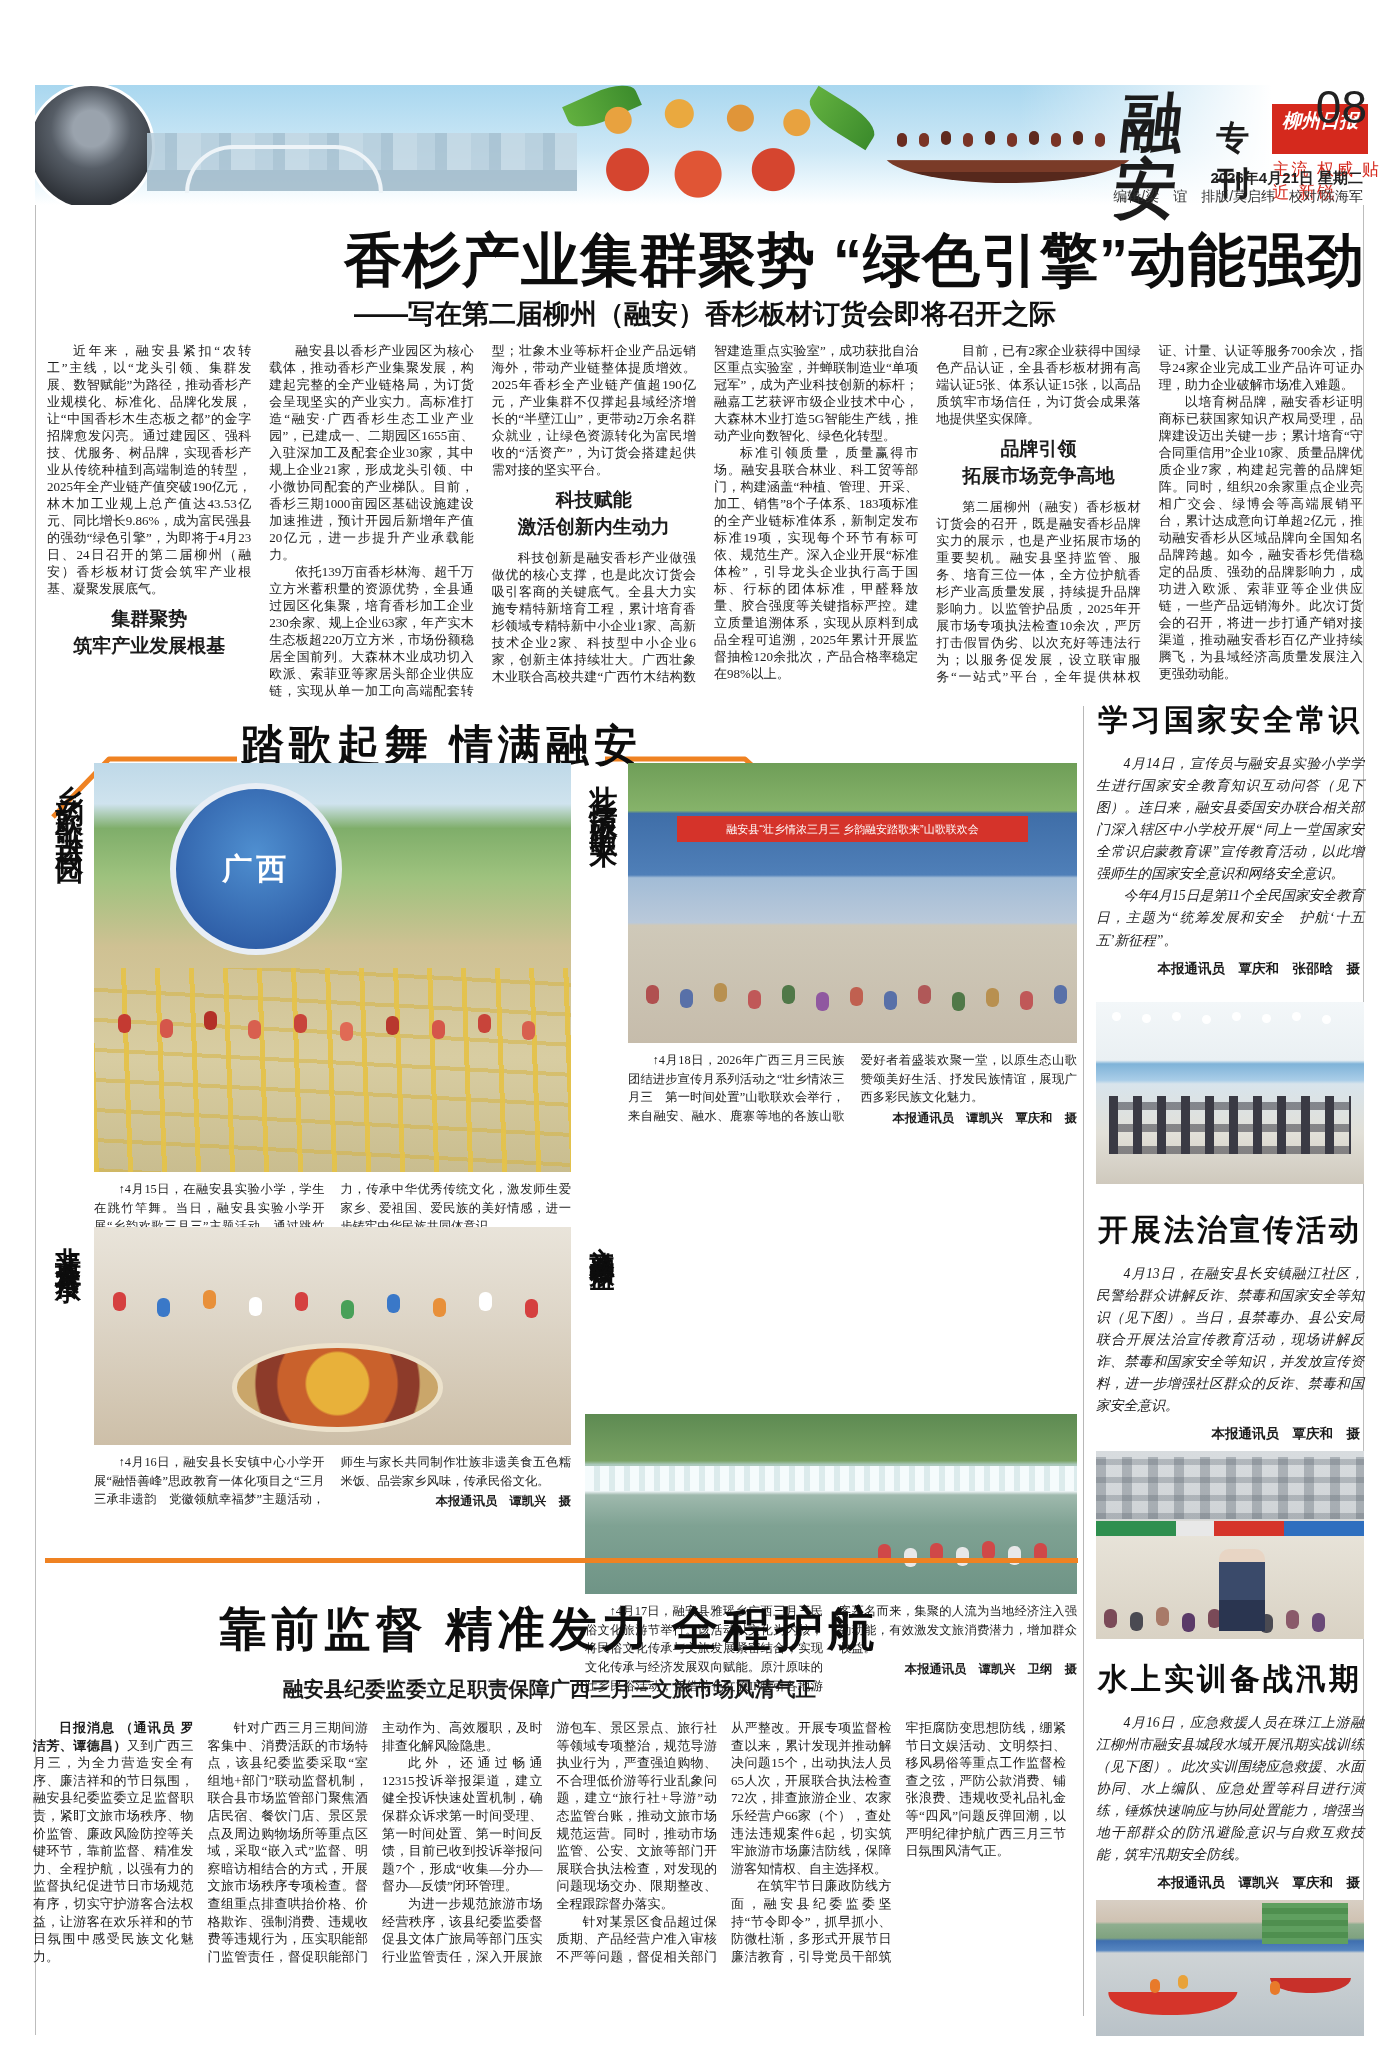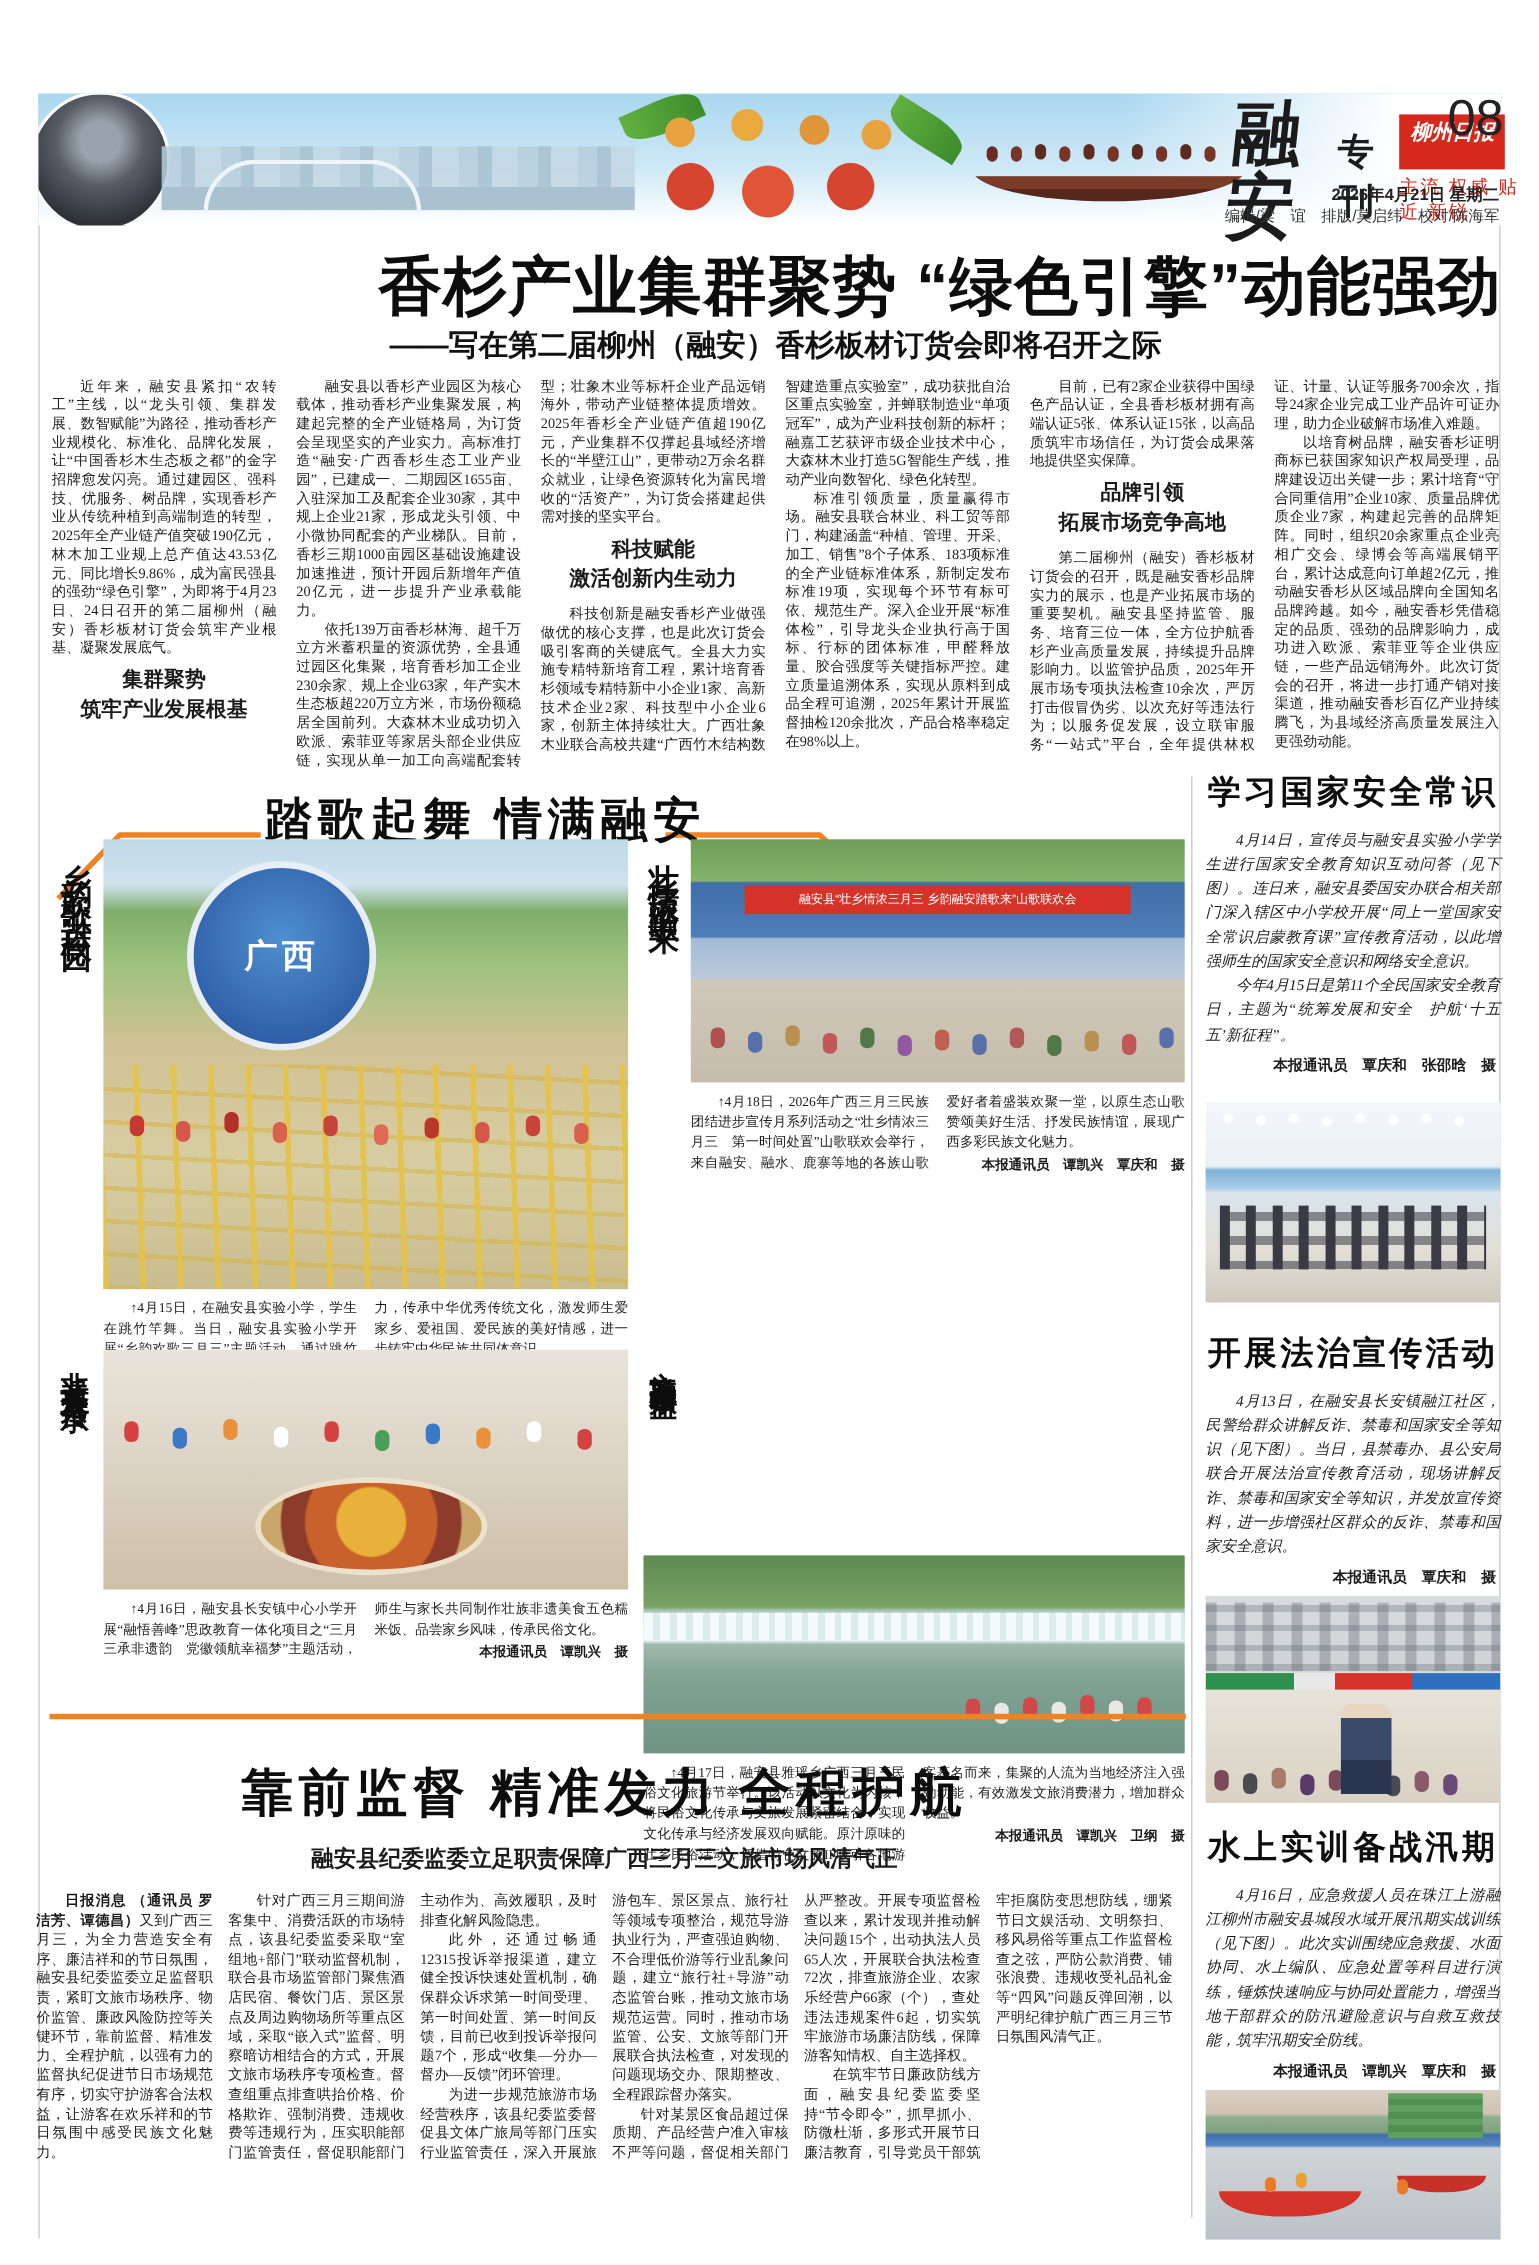--- a/index.html
+++ b/index.html
@@ -230,21 +230,21 @@
         <div class="cap">
           <p class="cap-t">↑4月15日，在融安县实验小学，学生在跳竹竿舞。当日，融安县实验小学开展“乡韵欢歌三月三”主题活动，通过跳竹竿舞、唱山歌、民族服饰秀、民俗知识问答等方式，让学生近距离感受家乡文化魅力，传承中华优秀传统文化，激发师生爱家乡、爱祖国、爱民族的美好情感，进一步铸牢中华民族共同体意识。</p>
           <p class="cap-by">本报通讯员　谭凯兴　摄</p>
         </div>
       </div>
     </div>
 
     <div class="cell" style="left:540px;top:58px;width:492px;">
       <div class="vtitle" style="height:300px;letter-spacing:9px;">壮乡情浓踏歌来</div>
       <div class="cellcol">
-        <div class="ph ph-stage" style="height:221px;">
+        <div class="ph ph-stage" style="height:280px;">
           <div class="stage-banner">融安县“壮乡情浓三月三 乡韵融安踏歌来”山歌联欢会</div>
           <div class="dots dots-crowd"></div>
         </div>
         <div class="cap">
           <p class="cap-t">↑4月18日，2026年广西三月三民族团结进步宣传月系列活动之“壮乡情浓三月三　第一时间处置”山歌联欢会举行，来自融安、融水、鹿寨等地的各族山歌爱好者着盛装欢聚一堂，以原生态山歌赞颂美好生活、抒发民族情谊，展现广西多彩民族文化魅力。</p>
           <p class="cap-by">本报通讯员　谭凯兴　覃庆和　摄</p>
         </div>
       </div>
     </div>
 

